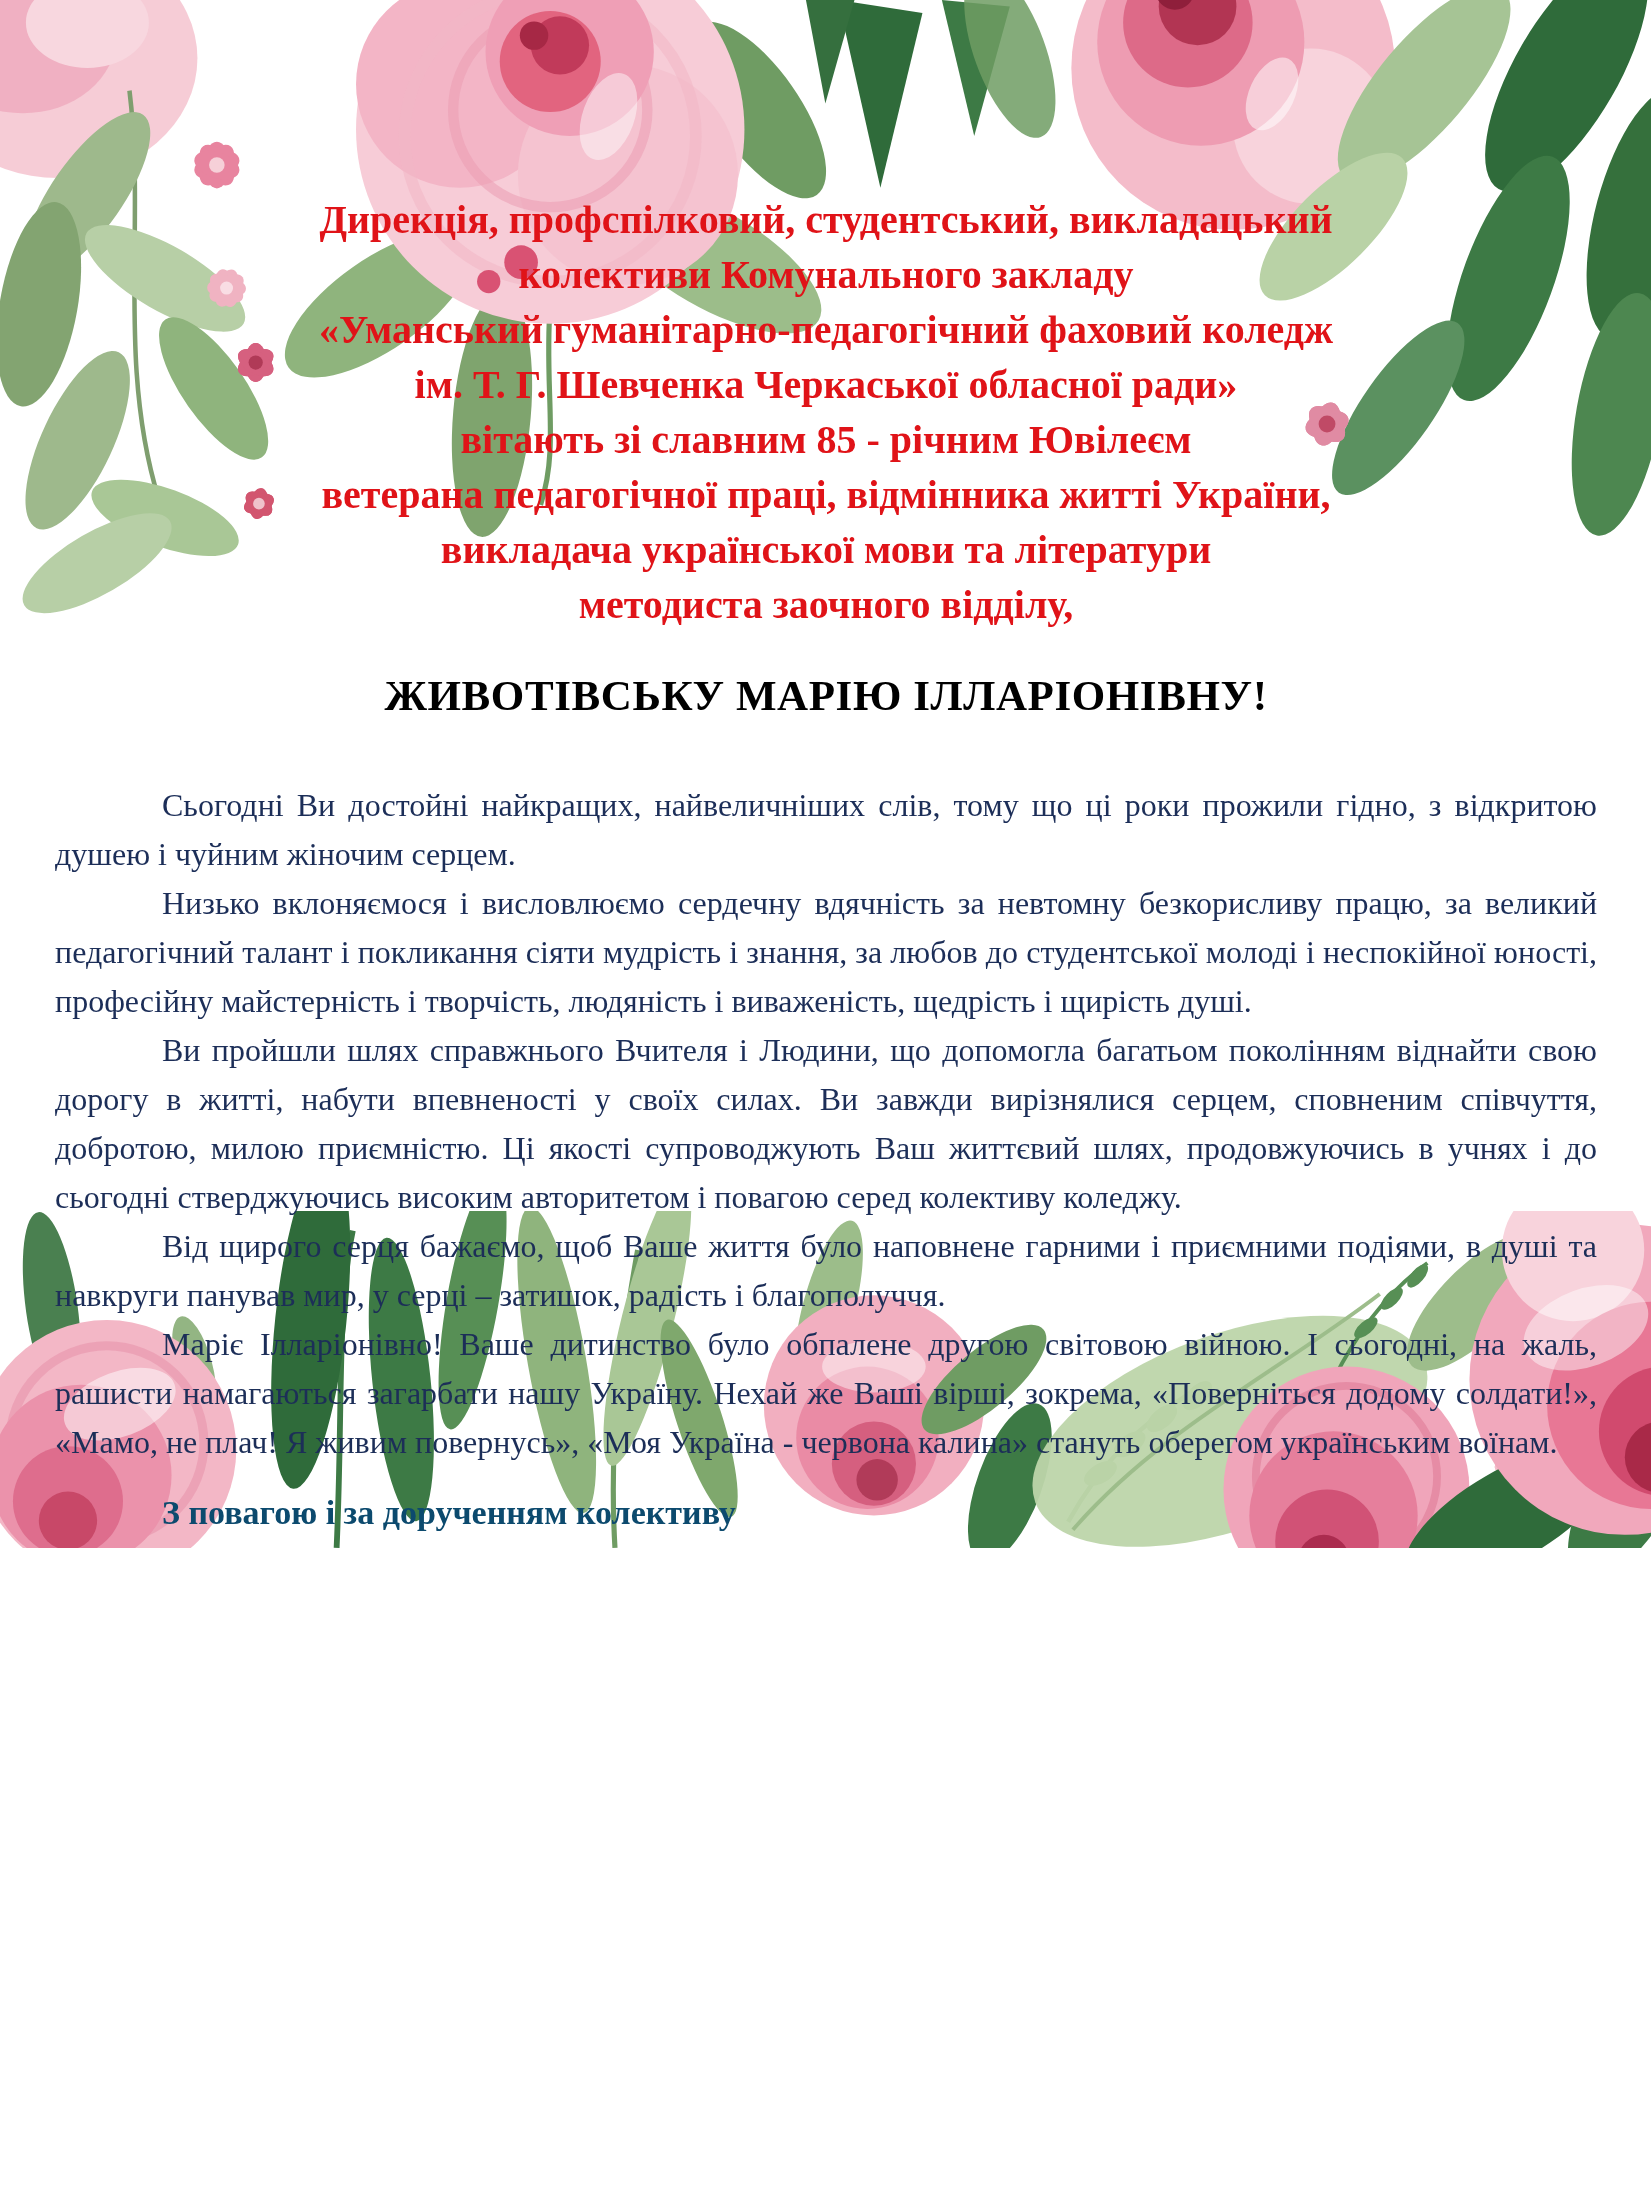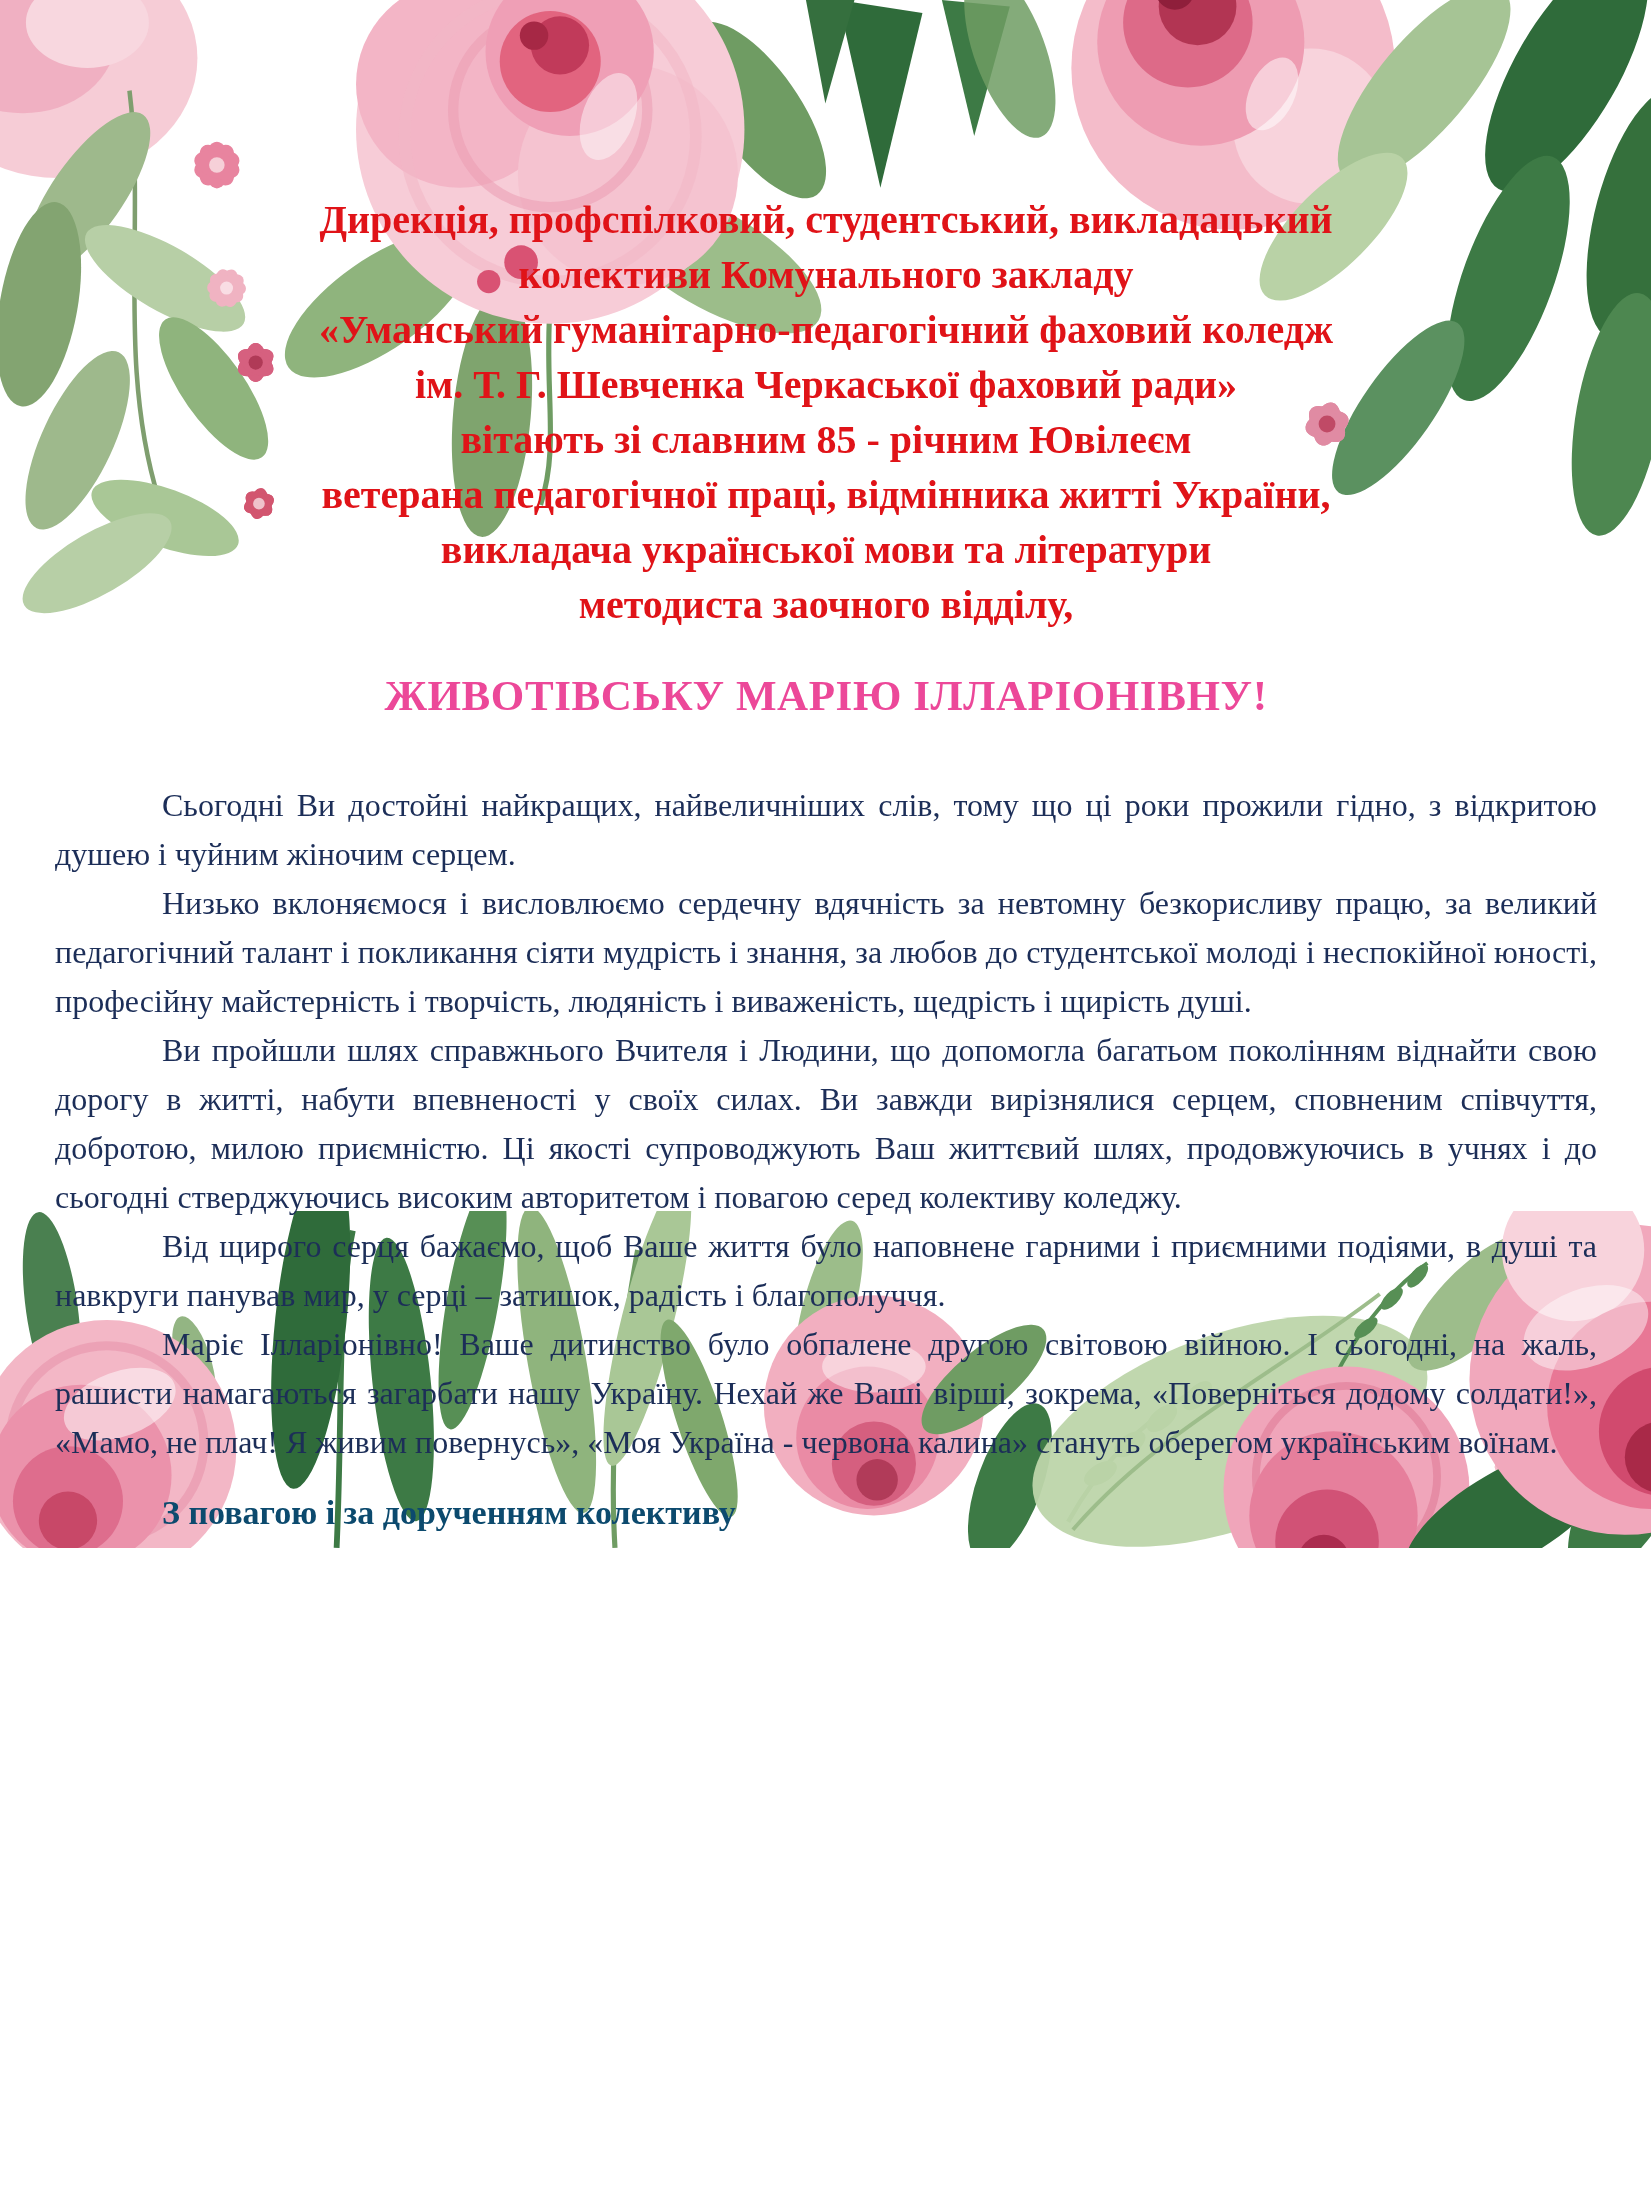--- a/index.html
+++ b/index.html
@@ -11,21 +11,21 @@
   .flowers-bottom{position:absolute;bottom:0;left:0;z-index:1;}
   .sig-svg{position:absolute;z-index:3;}
   .sig-1{left:537px;top:1702px;}
   .sig-2{left:492px;top:1877px;}
   .content{position:absolute;left:55px;right:55px;top:0;z-index:2;}
   .header{
     margin-top:192px;text-align:center;color:#e01318;font-weight:bold;
     font-size:40px;line-height:55px;
   }
   .title{
-    margin-top:36px;text-align:center;color:#ec4899;font-weight:bold;
+    margin-top:36px;text-align:center;color:#000000;font-weight:bold;
     font-size:43px;line-height:56px;letter-spacing:0.6px;
   }
   .bodytext{
     margin-top:57px;color:#1c2e58;font-size:32px;line-height:49px;
     text-align:justify;text-justify:inter-word;
   }
   .bodytext p{margin:0;text-indent:107px;font-family:Liberation Serif, serif;}
   .closing{
     margin-top:18px;padding-left:107px;color:#0c4a6e;font-weight:bold;
     font-size:34px;line-height:55px;
@@ -229,21 +229,21 @@
       <ellipse cx="-60" cy="-80" rx="100" ry="60" fill="#ffffff" opacity="0.45" transform="rotate(-20 -60 -80)"></ellipse>
     </g>
   </svg>
 
   <div class="content">
 
     <div class="header">
       <div>Дирекція, профспілковий, студентський, викладацький</div>
       <div>колективи Комунального закладу</div>
       <div>«Уманський гуманітарно-педагогічний фаховий коледж</div>
-      <div>ім. Т. Г. Шевченка Черкаської фаховий ради»</div>
+      <div>ім. Т. Г. Шевченка Черкаської обласної ради»</div>
       <div>вітають зі славним 85 - річним Ювілеєм</div>
       <div>ветерана педагогічної праці, відмінника житті України,</div>
       <div>викладача української мови та літератури</div>
       <div>методиста заочного відділу,</div>
     </div>
 
     <div class="title">ЖИВОТІВСЬКУ МАРІЮ ІЛЛАРІОНІВНУ!</div>
 
     <div class="bodytext">
       <p>Сьогодні Ви достойні найкращих, найвеличніших слів, тому що ці роки прожили гідно, з відкритою душею і чуйним жіночим серцем.</p>

